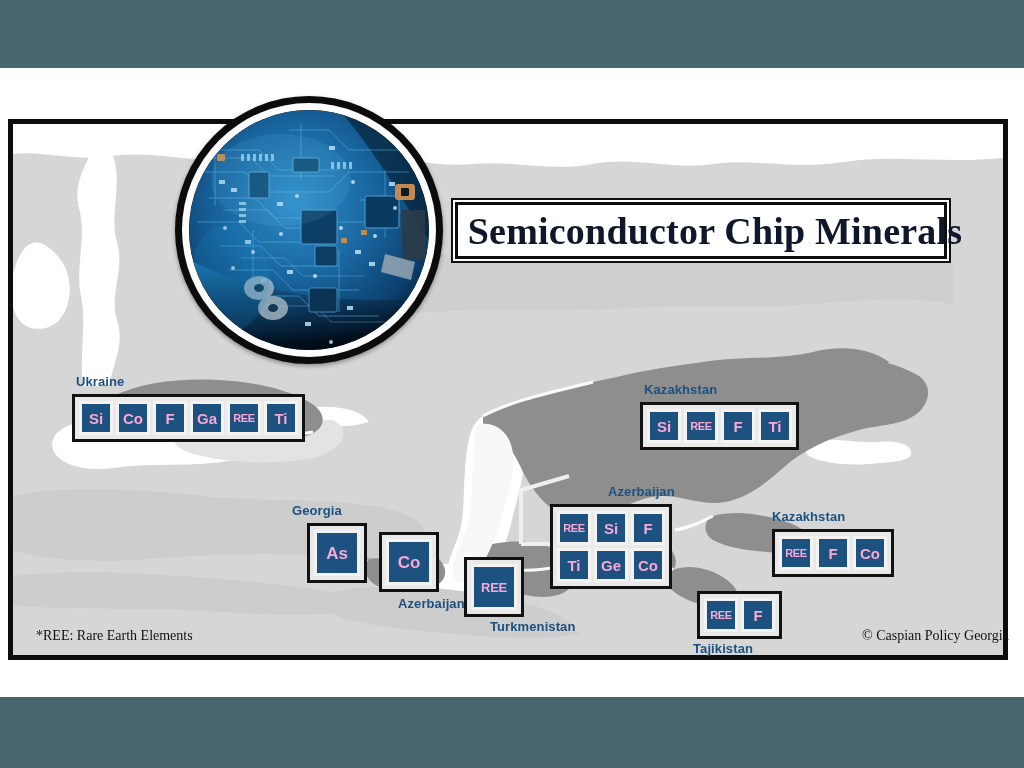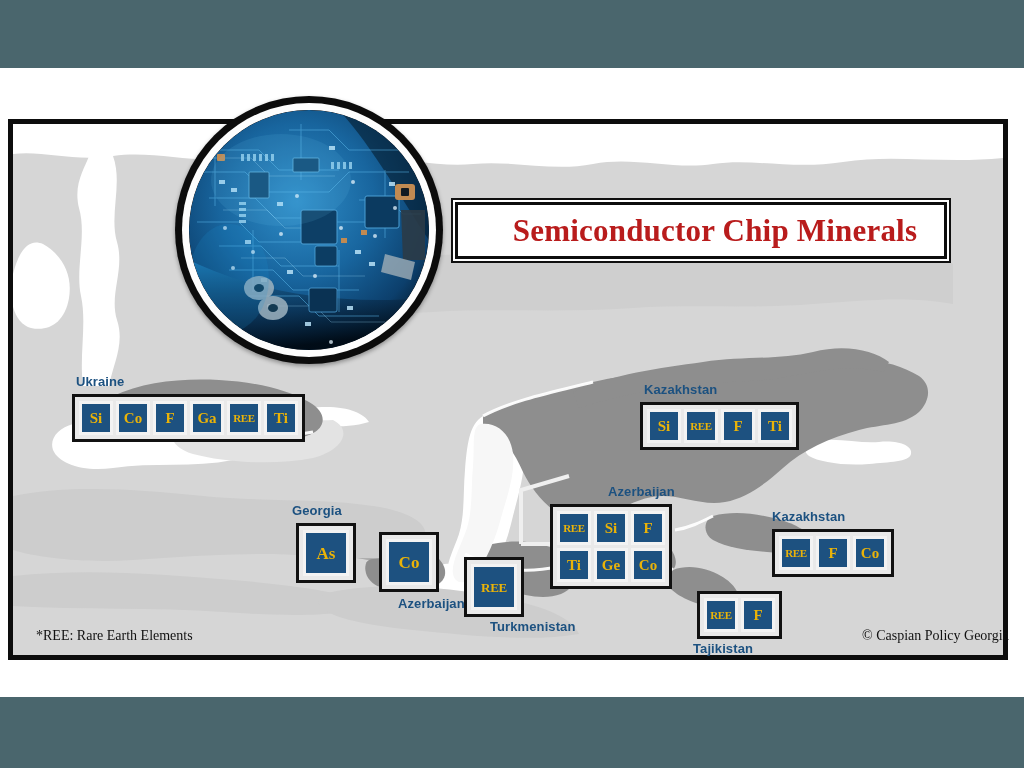--- a/index.html
+++ b/index.html
@@ -36,22 +36,22 @@
     box-sizing:border-box;
     background:#ffffff;
     border:3px solid #0d0d0d;
     box-shadow:0 0 0 2px #ffffff, 0 0 0 4px #101010;
     display:flex;align-items:center;justify-content:center;
     z-index:40;
   }
   .title-plate .title-text{
     font-family:"Liberation Serif",serif;
     font-weight:bold;
-    font-size:31px;
-    color:#b91c1c;
+    font-size:38px;
+    color:#0f172a;
     letter-spacing:.2px;
     white-space:nowrap;
     margin-left:28px;
   }
 
   
   .chip-circle{
     position:absolute;left:175px;top:96px;
     width:268px;height:268px;
     border-radius:50%;
@@ -90,22 +90,22 @@
     display:flex;
     flex-direction:column;
     gap:3px;
   }
   .tile-row{display:flex;gap:3px;}
   .tile{
     width:34px;height:34px;
     box-sizing:border-box;
     background:#1d5180;
     border:3px solid #f3f3f3;
-    color:#eab308;
-    font-family:Liberation Serif, serif;
+    color:#f9a8d4;
+    font-family:Liberation Sans, sans-serif;
     font-weight:bold;
     font-size:15px;
     display:flex;align-items:center;justify-content:center;
     line-height:1;
   }
   .tile.narrow-text{font-size:11px;letter-spacing:-.3px;}
   .tile.big{width:46px;height:46px;font-size:17px;}
 
   
   .footnote{
@@ -396,21 +396,21 @@
       <div class="tile">Si</div>
       <div class="tile narrow-text">REE</div>
       <div class="tile">F</div>
       <div class="tile">Ti</div>
     </div>
   </div>
 </div>
 
 <div class="mineral-group" style="left:290px;top:503px;">
   <div class="country-label" style="left:2px;top:0;">Georgia</div>
-  <div class="tile-box" style="position:absolute;left:6px;top:20px;">
+  <div class="tile-box" style="position:absolute;left:17px;top:20px;">
     <div class="tile-row">
       <div class="tile big">As</div>
     </div>
   </div>
 </div>
 
 <div class="mineral-group" style="left:379px;top:532px;">
   <div class="tile-box" style="position:absolute;left:0;top:0;">
     <div class="tile-row">
       <div class="tile big">Co</div>

